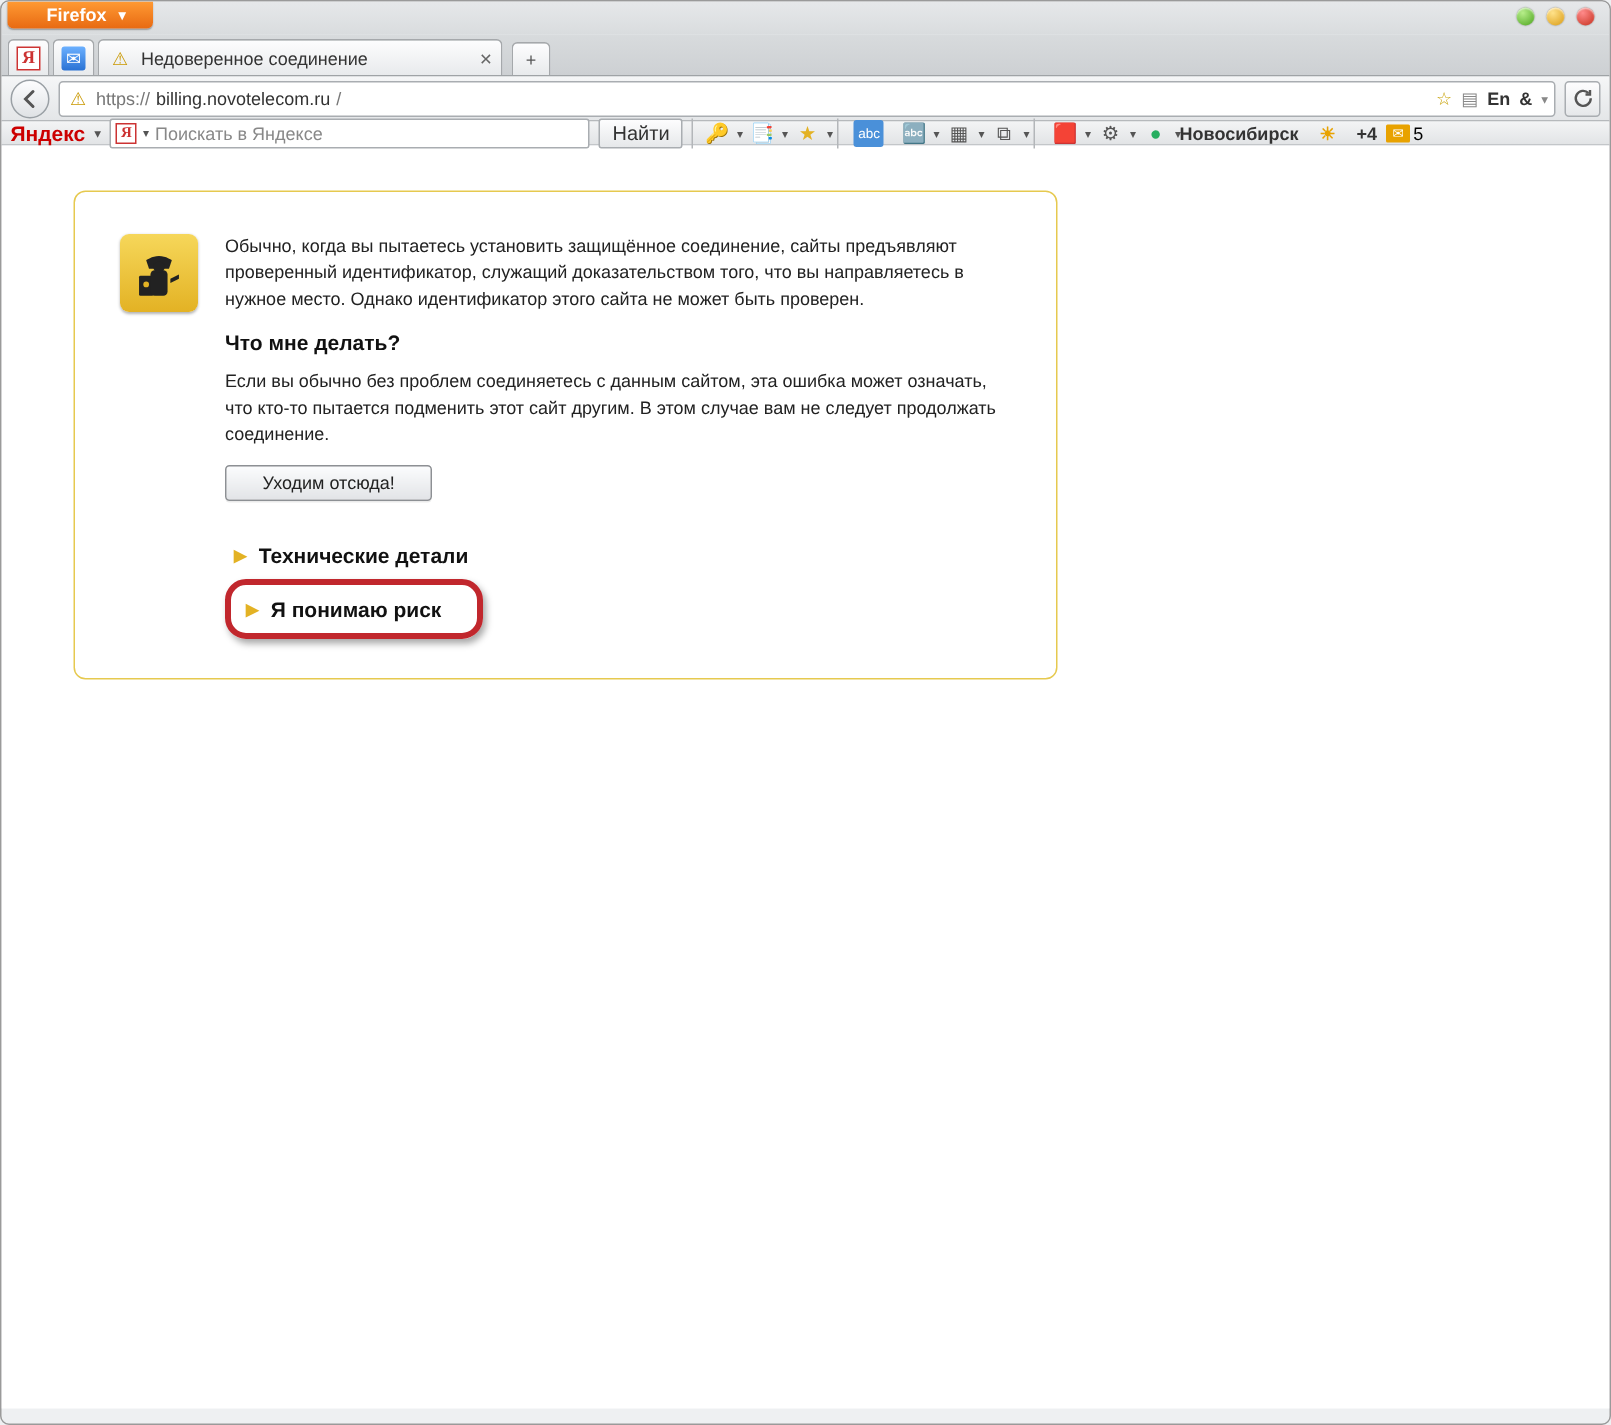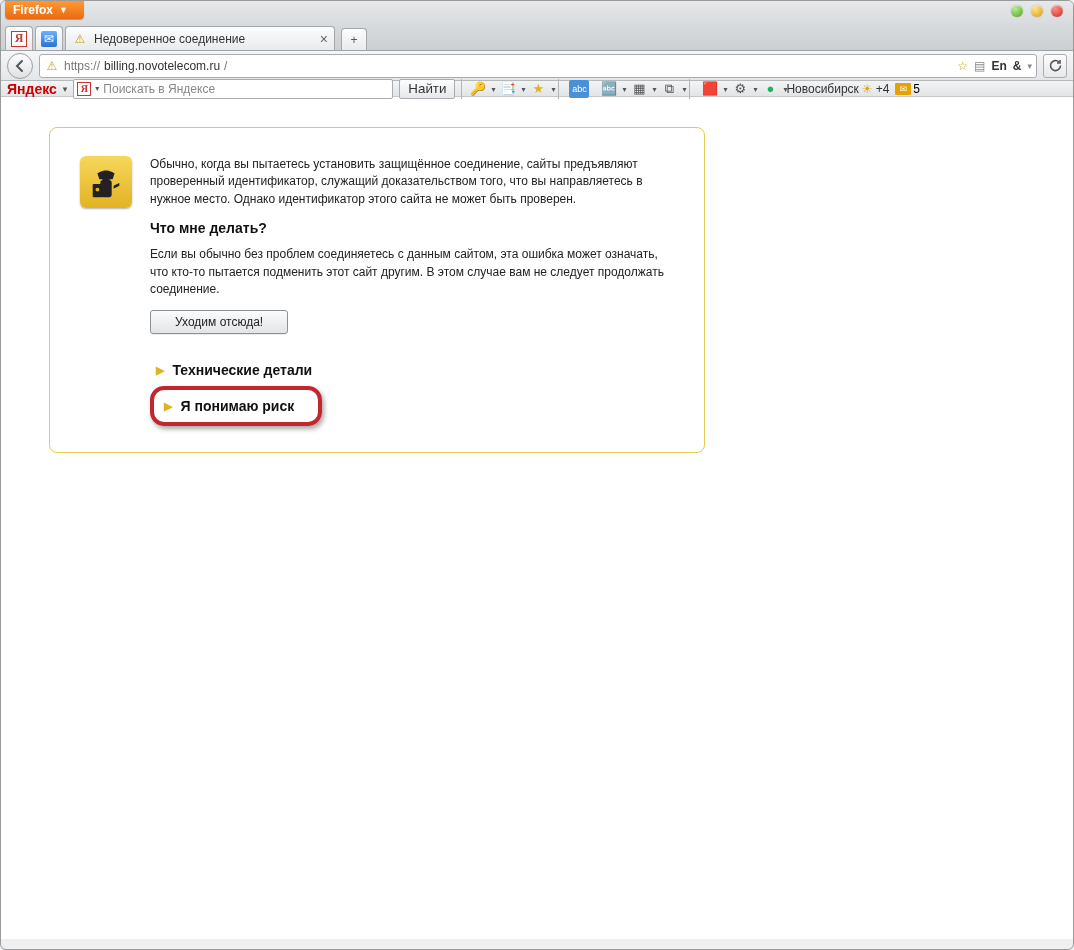--- a/index.html
+++ b/index.html
@@ -17,21 +17,21 @@
   .topbar {
     height: 22px;
     background: linear-gradient(#e6e8ea,#d9dcde);
     display: flex;
     align-items: flex-start;
     border-top-left-radius:5px; border-top-right-radius:5px;
   }
   .ff-btn {
     background: linear-gradient(#ff9a33,#e86a12);
     color:#fff; font-weight:bold; font-size:12px;
-    padding:2px 16px 2px 8px;
+    padding:2px 16px 2px 26px;
     border-radius:0 0 4px 4px;
     margin-left:4px;
     display:flex; align-items:center; gap:6px;
     box-shadow:0 1px 1px rgba(0,0,0,.3);
   }
   .ff-btn .drop { font-size:9px; }
   .lights { margin-left:auto; display:flex; gap:8px; padding:4px 10px 0 0;}
   .light { width:12px;height:12px;border-radius:50%; box-shadow:inset 0 1px 1px rgba(255,255,255,.6), 0 0 1px rgba(0,0,0,.5);}
   .lg{background:radial-gradient(circle at 35% 30%,#b7ee8a,#4aa31c);}
   .ly{background:radial-gradient(circle at 35% 30%,#ffe28a,#d99a12);}
@@ -79,21 +79,21 @@
   .ysearch{ width:320px; height:20px; border:1px solid #a9adb1; background:#fff; border-radius:2px;
     display:flex; align-items:center; padding:0 3px; gap:4px; color:#888;}
   .ysearch .drop{font-size:8px;color:#555;}
   .ybtn{ height:20px; padding:0 8px; border:1px solid #a9adb1; border-radius:2px;
     background:linear-gradient(#fdfdfe,#e6e8ea); color:#333;text-align:center;}
   .ysep{width:1px;height:20px;background:#b3b6b9;}
   .tbico{ width:20px;height:18px; display:inline-flex;align-items:center;justify-content:center;
     font-size:13px; position:relative;}
   .tbico .dd{position:absolute;right:-7px;top:5px;font-size:8px;color:#555;}
   .tbgroup{display:flex;align-items:center;gap:10px;}
-  .weather{display:flex;align-items:flex-end;gap:3px;color:#333;}
+  .weather{display:flex;align-items:flex-end;gap:14px;color:#333;font-weight:bold;}
   .sun{color:#e8a200;}
   .mailcount{display:flex;align-items:center;gap:2px;}
   .mailcount .env{background:#e8a200;color:#fff;width:16px;height:12px;border-radius:1px;display:inline-flex;align-items:center;justify-content:center;font-size:9px;}
 
   
   .viewport{ background:#fff; height:calc(950px - 22px - 28px - 30px - 28px); overflow:auto; padding:30px 20px;}
   .errbox{ width:656px; margin:0 0 0 28px; border:1px solid #e6c94f; border-radius:8px;
     padding:28px 30px 26px 30px; background:#fff;}
   .err-head{display:flex; gap:18px; align-items:flex-start;}
   .police-icon{ width:52px;height:52px;

